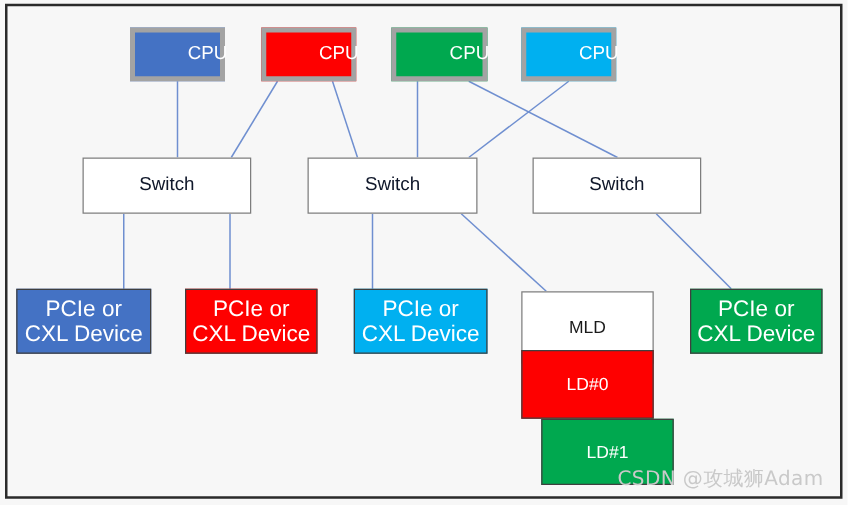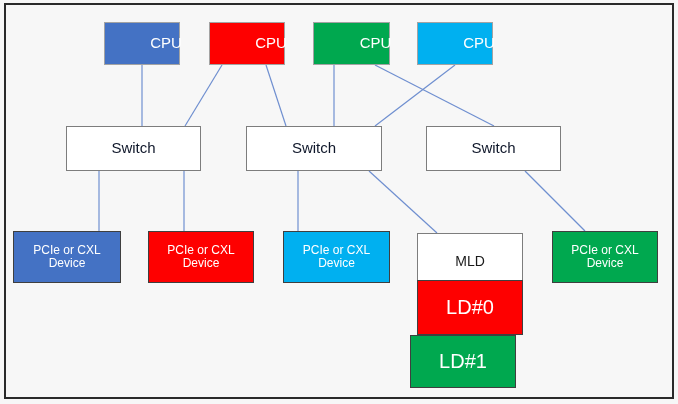--- a/index.html
+++ b/index.html
@@ -42,43 +42,43 @@
     display: flex;
     align-items: center;
     justify-content: center;
     text-align: center;
     line-height: 1.12;
     border: 1px solid #404040;
   }
   .cpu {
     font-size: 15px;
     color: #ffffff;
-    border: 1px solid #a3a3a3;
+    border: 4px solid #a3a3a3;
     padding-left: 48px;
   }
   .switch {
     background: #ffffff;
     border: 1px solid #7d7d7d;
     color: #0f172a;
     font-size: 15px;
   }
   .device {
-    font-size: 12px;
+    font-size: 18px;
     color: #ffffff;
     border: 1px solid #3f3f3f;
     padding: 0 3px;
   }
   .mld-head {
     background: #ffffff;
     color: #1a1a1a;
     border: 1px solid #7d7d7d;
     font-size: 14px;
   }
   .ld {
-    font-size: 20px;
+    font-size: 14px;
     color: #ffffff;
     border: 1px solid #3f3f3f;
   }
   #watermark {
     position: absolute;
     left: 494px;
     top: 373px;
     font-size: 16px;
     color: #c9c9c9;
     white-space: nowrap;
@@ -139,18 +139,19 @@
       </div>
       <div class="node device" style="left: 552px; top: 231px; width: 106px; height: 52px; background: rgb(0, 168, 79);">
         <span>PCIe or CXL Device</span>
       </div>
       <div class="node mld-head" style="left: 417px; top: 233px; width: 106px; height: 58px;">
         <span>MLD</span>
       </div>
       <div class="node ld" style="left: 417px; top: 280px; width: 106px; height: 55px; background: rgb(254, 0, 0);">
         <span>LD#0</span>
       </div>
-      <div class="node ld" style="left: 410px; top: 335px; width: 106px; height: 53px; background: rgb(0, 168, 79);">
+      <div class="node ld" style="left: 433px; top: 335px; width: 106px; height: 53px; background: rgb(0, 168, 79);">
         <span>LD#1</span>
       </div>
     </div>
 
+  <div id="watermark">CSDN @攻城狮Adam</div>
 </div>
 
 </body></html>

